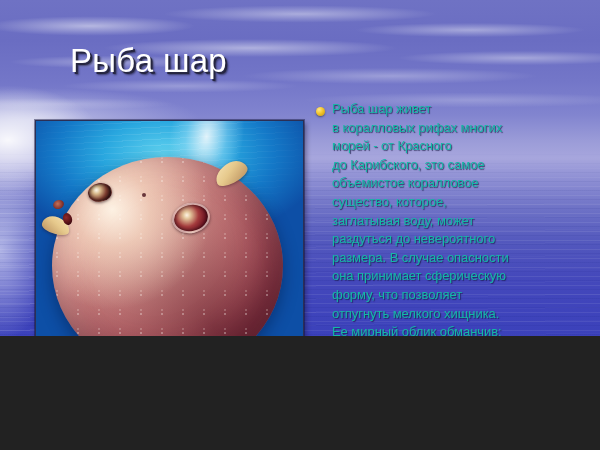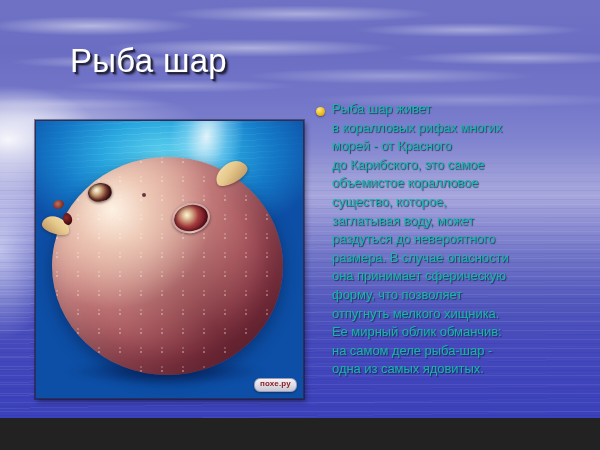--- a/index.html
+++ b/index.html
@@ -4,21 +4,21 @@
 <title>Рыба шар</title>
 <style>
   html, body {
     margin: 0;
     padding: 0;
     background: #222;
   }
   #slide {
     position: relative;
     width: 600px;
-    height: 418px;
+    height: 336px;
     overflow: hidden;
     font-family: "Liberation Sans", "DejaVu Sans", sans-serif;
     -webkit-font-smoothing: antialiased;
   }
 
   
   .bg-layer { position: absolute; inset: 0; }
 
   .bg-sky {
     background:

